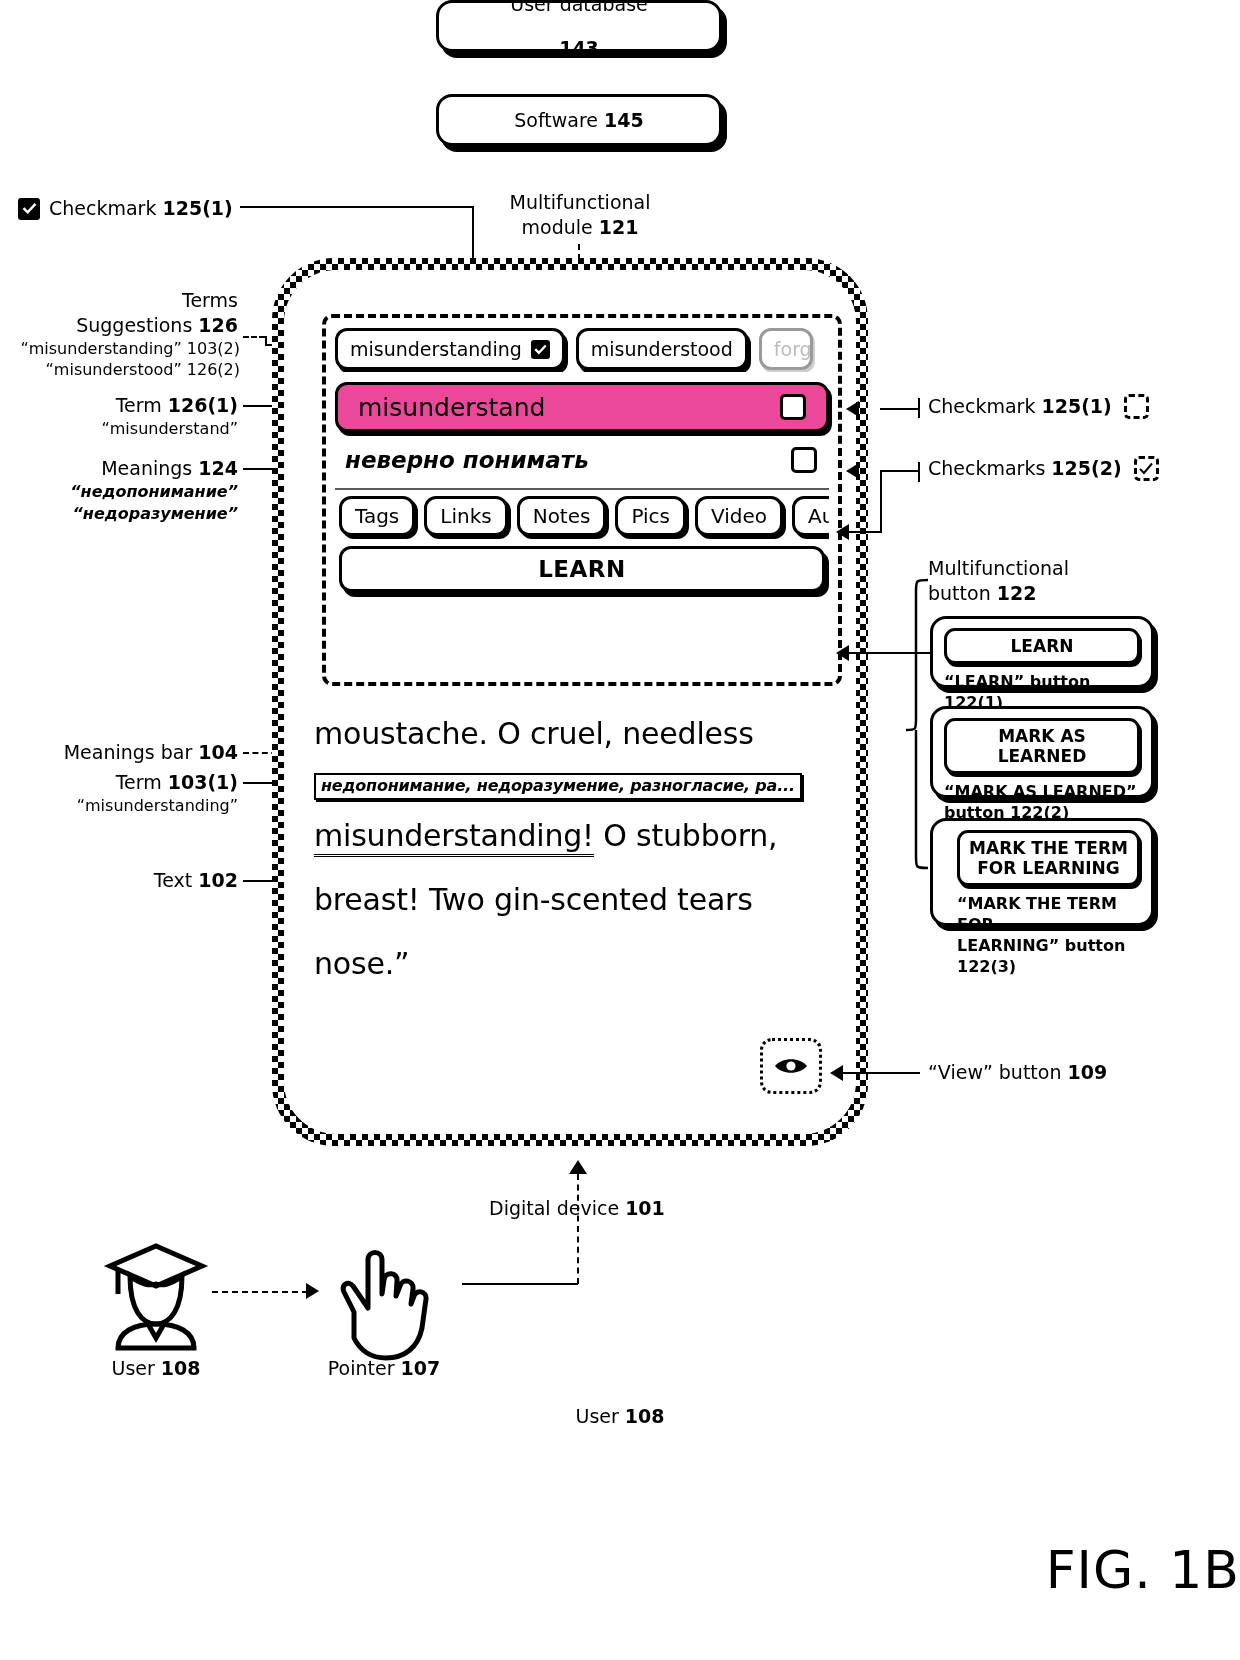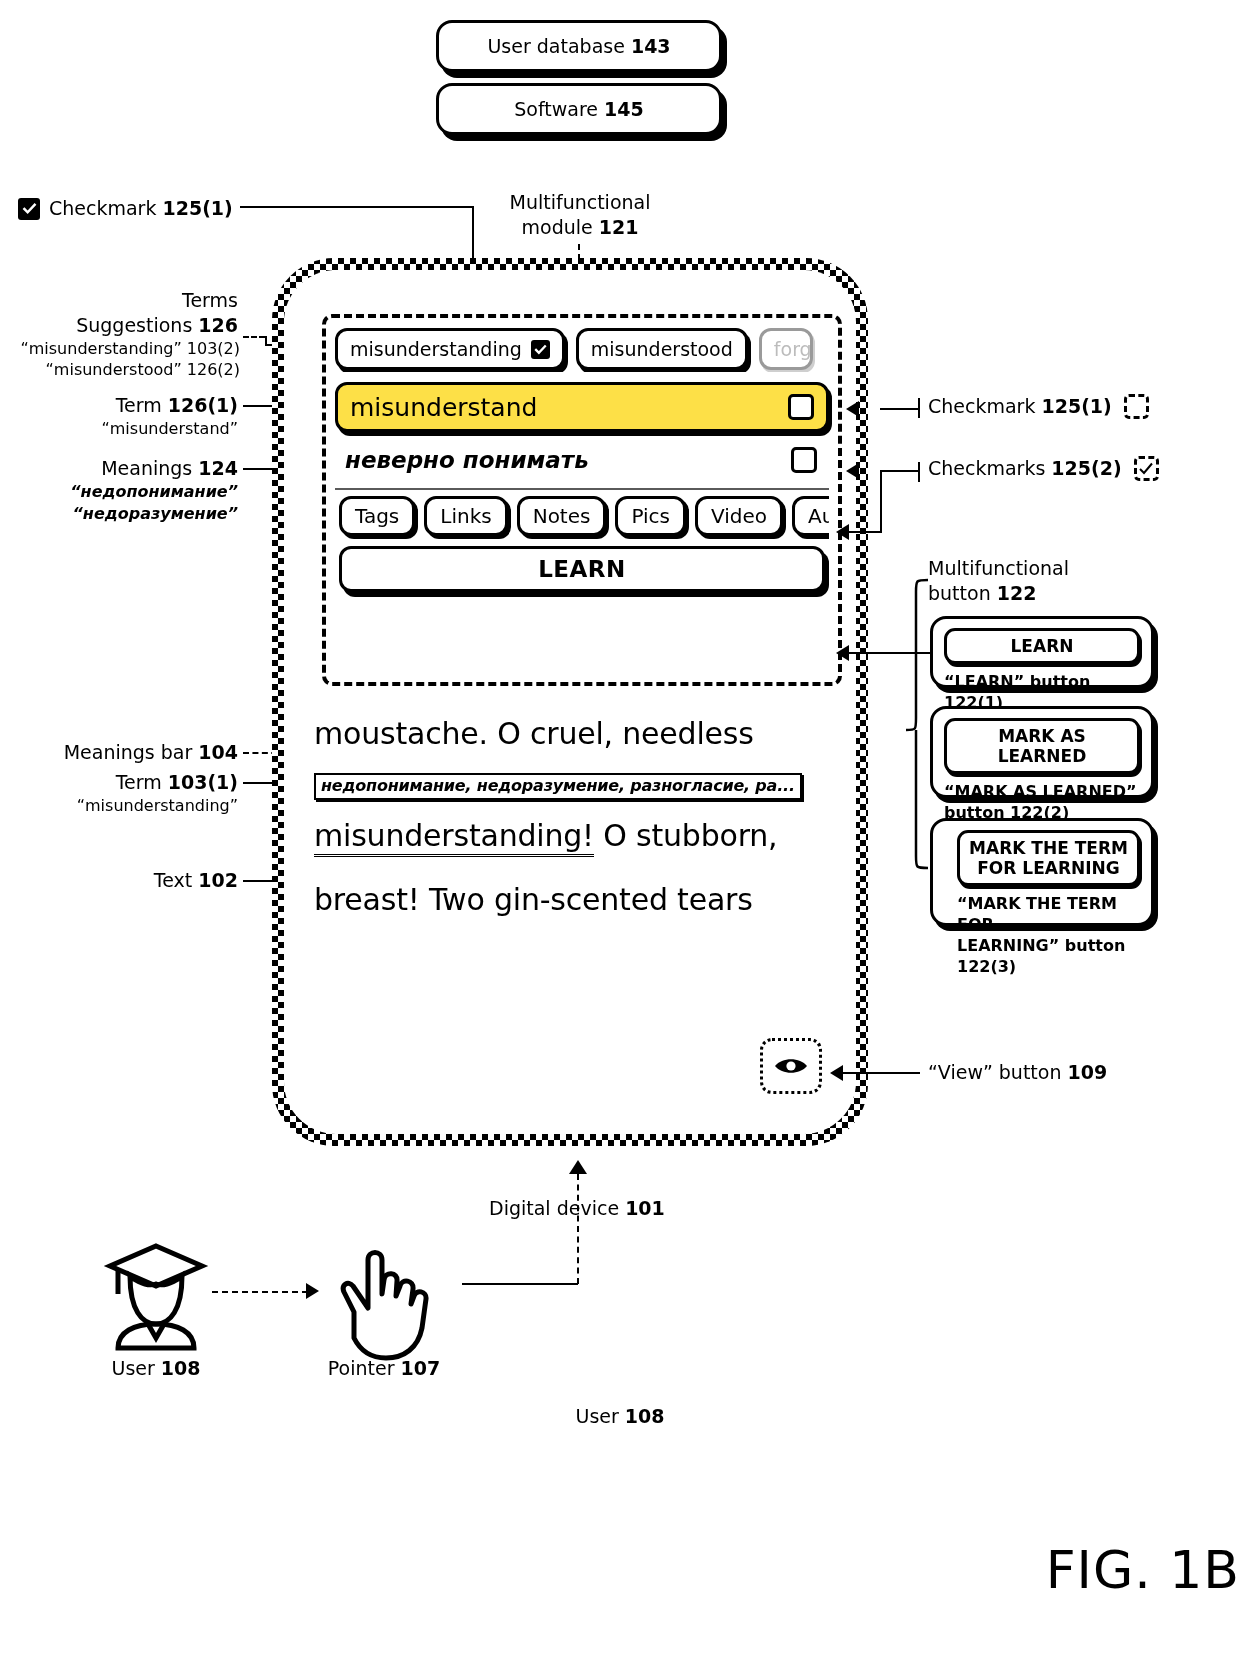--- a/index.html
+++ b/index.html
@@ -11,22 +11,22 @@
 
   
   .pbox{
     border:3px solid #000;border-radius:16px;background:#fff;
     box-sizing:border-box;display:flex;align-items:center;justify-content:center;
     box-shadow:5px 6px 0 #000;
   }
 
   
   #userdb,#software{left:436px;width:286px;height:52px;font-size:19px;}
-  #userdb{top:20px;}
-  #software{top:83px;}
+  #userdb{top:0;flex-direction:column;}
+  #software{top:94px;}
   .b{font-weight:bold;}
 
   
   #device{
     left:272px;top:258px;width:596px;height:888px;
     border-radius:62px;
     background:
       repeating-conic-gradient(#000 0% 25%, #fff 0% 50%) 0 0/12px 12px;
     padding:12px;box-sizing:border-box;
   }
@@ -54,22 +54,22 @@
     overflow:hidden;max-width:54px;}
   .cb-filled{
     width:19px;height:19px;background:#000;border-radius:3px;
     display:flex;align-items:center;justify-content:center;flex:0 0 auto;
   }
   .cb-filled svg{display:block;}
 
   
   #term-row{
     margin-top:10px;height:50px;border:3px solid #000;border-radius:12px;
-    box-shadow:3px 4px 0 #000;box-sizing:border-box;background:#fde047;
-    display:flex;align-items:center;justify-content:space-between;padding:0 12px;text-align:right;
+    box-shadow:3px 4px 0 #000;box-sizing:border-box;background:#ec4899;
+    display:flex;align-items:center;justify-content:space-between;padding:0 20px;text-align:right;
   }
   #term-row .t{font-size:25px;}
 
   .cb-empty{
     width:26px;height:26px;border:3px solid #000;border-radius:5px;
     box-sizing:border-box;background:#fff;flex:0 0 auto;
   }
 
   .meaning-row{
     height:56px;display:flex;align-items:center;justify-content:space-between;
@@ -304,20 +304,21 @@
 
     <div id="textarea">
       <div>moustache. O cruel, needless</div>
       <div style="line-height:34px;margin:2px 0 2px 0;">
         <span id="meanings-bar">недопонимание, недоразумение, разногласие, ра...</span>
       </div>
       <div>
         <span class="dbl-underline">misunderstanding!</span><span> O stubborn,</span>
       </div>
       <div>breast! Two gin-scented tears</div>
+      <div>nose.”</div>
     </div>
 
     <div id="view-btn">
       <svg width="34" height="20" viewBox="0 0 34 20">
         <path d="M1 10 C8 1 26 1 33 10 C26 19 8 19 1 10 Z" fill="#000"></path>
         <ellipse cx="17" cy="10" rx="4.6" ry="4.6" fill="#fff"></ellipse>
       </svg>
     </div>
 
   </div>

